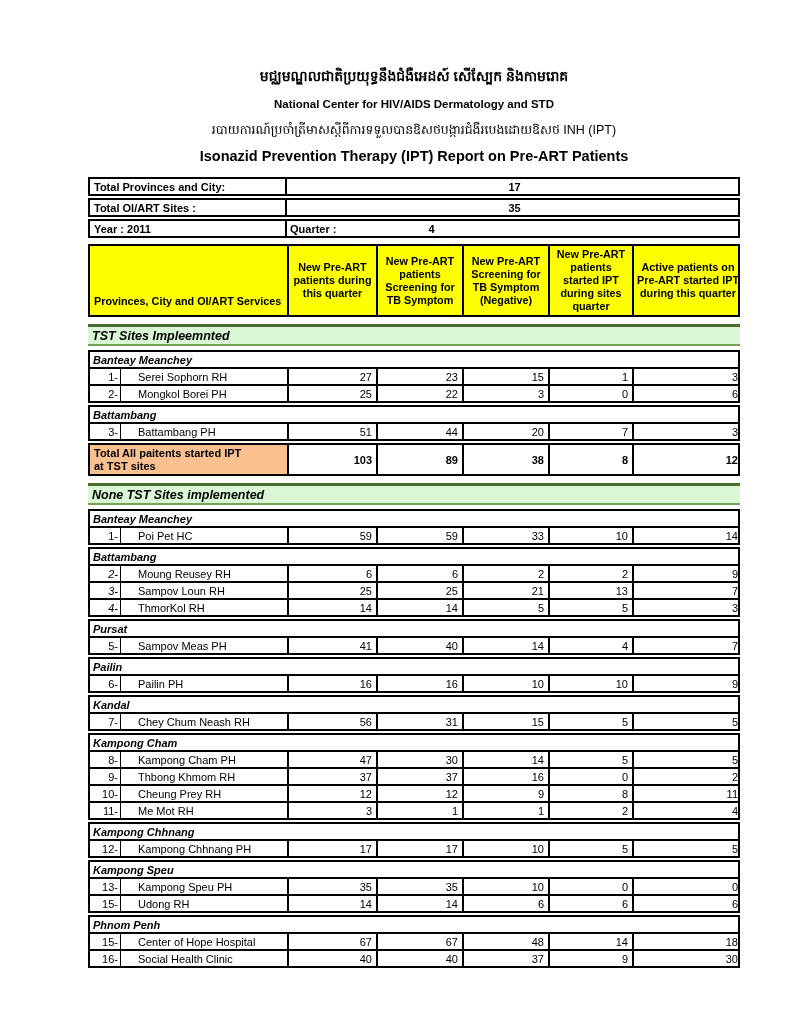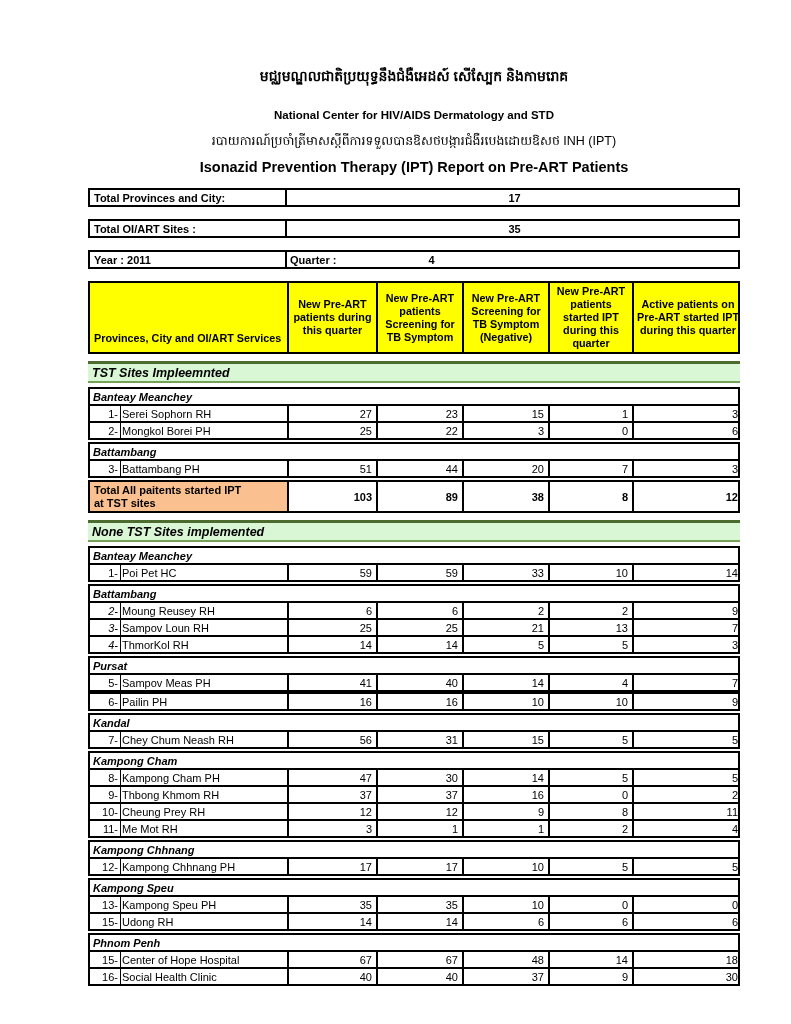--- a/index.html
+++ b/index.html
@@ -6,29 +6,29 @@
   html,body { background:#ffffff; }
   body {
     width:791px; height:1024px; position:relative; overflow:hidden;
     font-family:"Liberation Sans","DejaVu Sans",sans-serif; color:#000;
   }
   .page { position:absolute; left:88px; top:16px; width:652px; }
 
   
   .titles { text-align:center; padding-top:52px; }
   .khmer-title   { font-weight:bold; font-size:14px; line-height:17px; }
-  .org-name      { font-weight:bold; font-size:11.5px; line-height:13px; margin-top:24px; }
+  .org-name      { font-weight:bold; font-size:11.5px; line-height:13px; margin-top:13px; }
   .khmer-sub     { font-weight:normal; font-size:12.5px; line-height:16px; margin-top:11px; }
   .report-title  { font-weight:bold; font-size:14.5px; line-height:16px; margin-top:10px; }
 
   
   .summary { margin-top:13px; }
   .sum-row {
     display:grid; grid-template-columns:197px 455px;
-    border:2px solid #000; height:19px; margin-bottom:12px;
+    border:2px solid #000; height:19px; margin-bottom:2px;
     font-size:11px; font-weight:bold; align-items:center;
   }
   .sum-label { padding-left:4px; border-right:2px solid #000; height:100%; display:flex; align-items:center; }
   .sum-value { text-align:center; }
   .sum-row.year-row { grid-template-columns:197px 89px 111px 255px; }
   .quarter-label { padding-left:3px; }
   .quarter-value { text-align:center; }
 
   
   .thead {
@@ -57,21 +57,21 @@
     border:2px solid #000; height:19px; font-weight:bold; font-style:italic;
     font-size:11px; display:flex; align-items:center; padding-left:3px; background:#fff;
   }
   .data-row {
     display:grid; grid-template-columns:30px 167px 89px 86px 86px 84px 110px;
     border:2px solid #000; height:19px; margin-top:-2px; background:#fff;
     font-size:11px; align-items:center;
   }
   .cell-num  { text-align:right; padding-right:2px; }
   .cell-num.it { font-style:italic; }
-  .cell-name { border-left:1.5px solid #000; padding-left:1px; height:100%; display:flex; align-items:center; }
+  .cell-name { border-left:1.5px solid #000; padding-left:17px; height:100%; display:flex; align-items:center; }
   .cell-val  { border-left:2px solid #000; text-align:right; padding-right:4px; height:100%; display:flex; align-items:center; justify-content:flex-end; }
 
   .total-row {
     display:grid; grid-template-columns:197px 89px 86px 86px 84px 110px;
     border:2px solid #000; height:33px; margin-top:2px; font-weight:bold; font-size:11px;
   }
   .total-label {
     background:var(--orange,#fac08f); padding-left:4px; line-height:13px;
     display:flex; flex-direction:column; justify-content:center; height:100%;
   }
@@ -104,21 +104,21 @@
       <div class="quarter-value">4</div>
       <div></div>
     </div>
   </div>
 
   <div class="thead" id="col-headers">
       <div class="th first">Provinces, City and OI/ART Services</div>
       <div class="th">New Pre-ART patients during this quarter</div>
       <div class="th">New Pre-ART patients Screening for TB Symptom</div>
       <div class="th">New Pre-ART Screening for TB Symptom (Negative)</div>
-      <div class="th">New Pre-ART patients started IPT during this quarter</div>
+      <div class="th">New Pre-ART patients started IPT during sites quarter</div>
       <div class="th">Active patients on Pre-ART started IPT during this quarter</div>
     </div>
 
   <div id="sections">
       <div class="section-band">TST Sites Impleemnted</div>
       <div class="group">
         <div class="province-row">Banteay Meanchey</div>
         <div class="data-row">
           <div class="cell-num">1-</div>
           <div class="cell-name">Serei Sophorn RH</div>
@@ -210,20 +210,21 @@
           <div class="cell-num">5-</div>
           <div class="cell-name">Sampov Meas PH</div>
           <div class="cell-val">41</div>
           <div class="cell-val">40</div>
           <div class="cell-val">14</div>
           <div class="cell-val">4</div>
           <div class="cell-val">7</div>
         </div>
       </div>
       <div class="group">
+        <div class="province-row">Pailin</div>
         <div class="data-row">
           <div class="cell-num">6-</div>
           <div class="cell-name">Pailin PH</div>
           <div class="cell-val">16</div>
           <div class="cell-val">16</div>
           <div class="cell-val">10</div>
           <div class="cell-val">10</div>
           <div class="cell-val">9</div>
         </div>
       </div>

